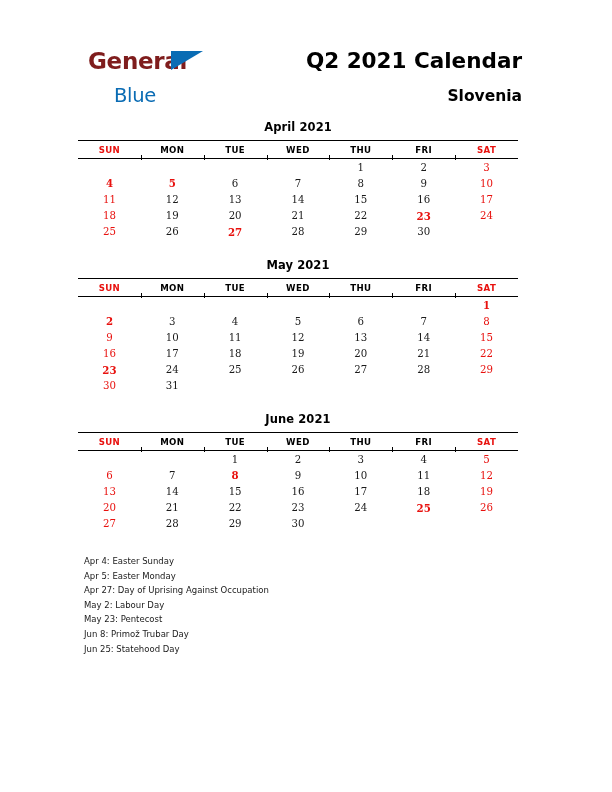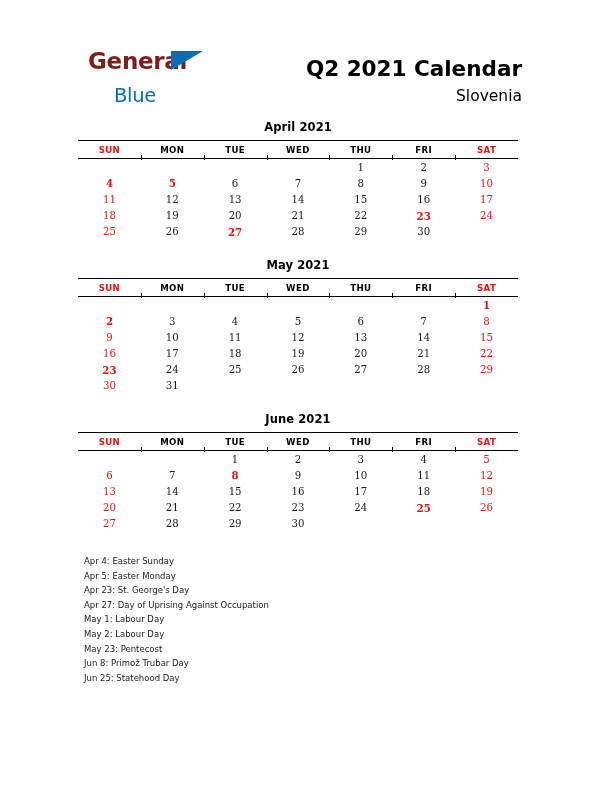--- a/index.html
+++ b/index.html
@@ -58,39 +58,39 @@
     top: 3px;
     width: 0;
     height: 0;
     border-left: 32px solid #0a6cb4;
     border-bottom: 19px solid transparent;
   }
 
   .title-block {
     position: absolute;
     right: 90px;
-    top: 56px;
+    top: 48px;
     text-align: right;
   }
   .cal-title {
     font-family: "DejaVu Sans", sans-serif;
     font-size: 21.5px;
     font-weight: bold;
     color: #000000;
     letter-spacing: 0px;
     line-height: 26px;
     white-space: nowrap;
   }
   .cal-subtitle {
     font-family: "DejaVu Sans", sans-serif;
     font-size: 15.5px;
-    font-weight: 400;
+    font-weight: 700;
     color: #000000;
     line-height: 22px;
-    margin-top: 3px;
+    margin-top: 11px;
     white-space: nowrap;
   }
 
   
   .months {
     position: absolute;
     left: 78px;
     top: 120px;
     width: 440px;
   }
@@ -383,20 +383,18 @@
             <td class="empty"></td>
           </tr>
         </tbody>
       </table>
     </div>
   </div>
 
 <div class="holiday-list">
     <div class="holiday-item">Apr 4: Easter Sunday</div>
     <div class="holiday-item">Apr 5: Easter Monday</div>
-    <div class="holiday-item">Apr 23: St. George's Day</div>
     <div class="holiday-item">Apr 27: Day of Uprising Against Occupation</div>
-    <div class="holiday-item">May 1: Labour Day</div>
     <div class="holiday-item">May 2: Labour Day</div>
     <div class="holiday-item">May 23: Pentecost</div>
     <div class="holiday-item">Jun 8: Primož Trubar Day</div>
     <div class="holiday-item">Jun 25: Statehood Day</div>
   </div>
 
 </body></html>

